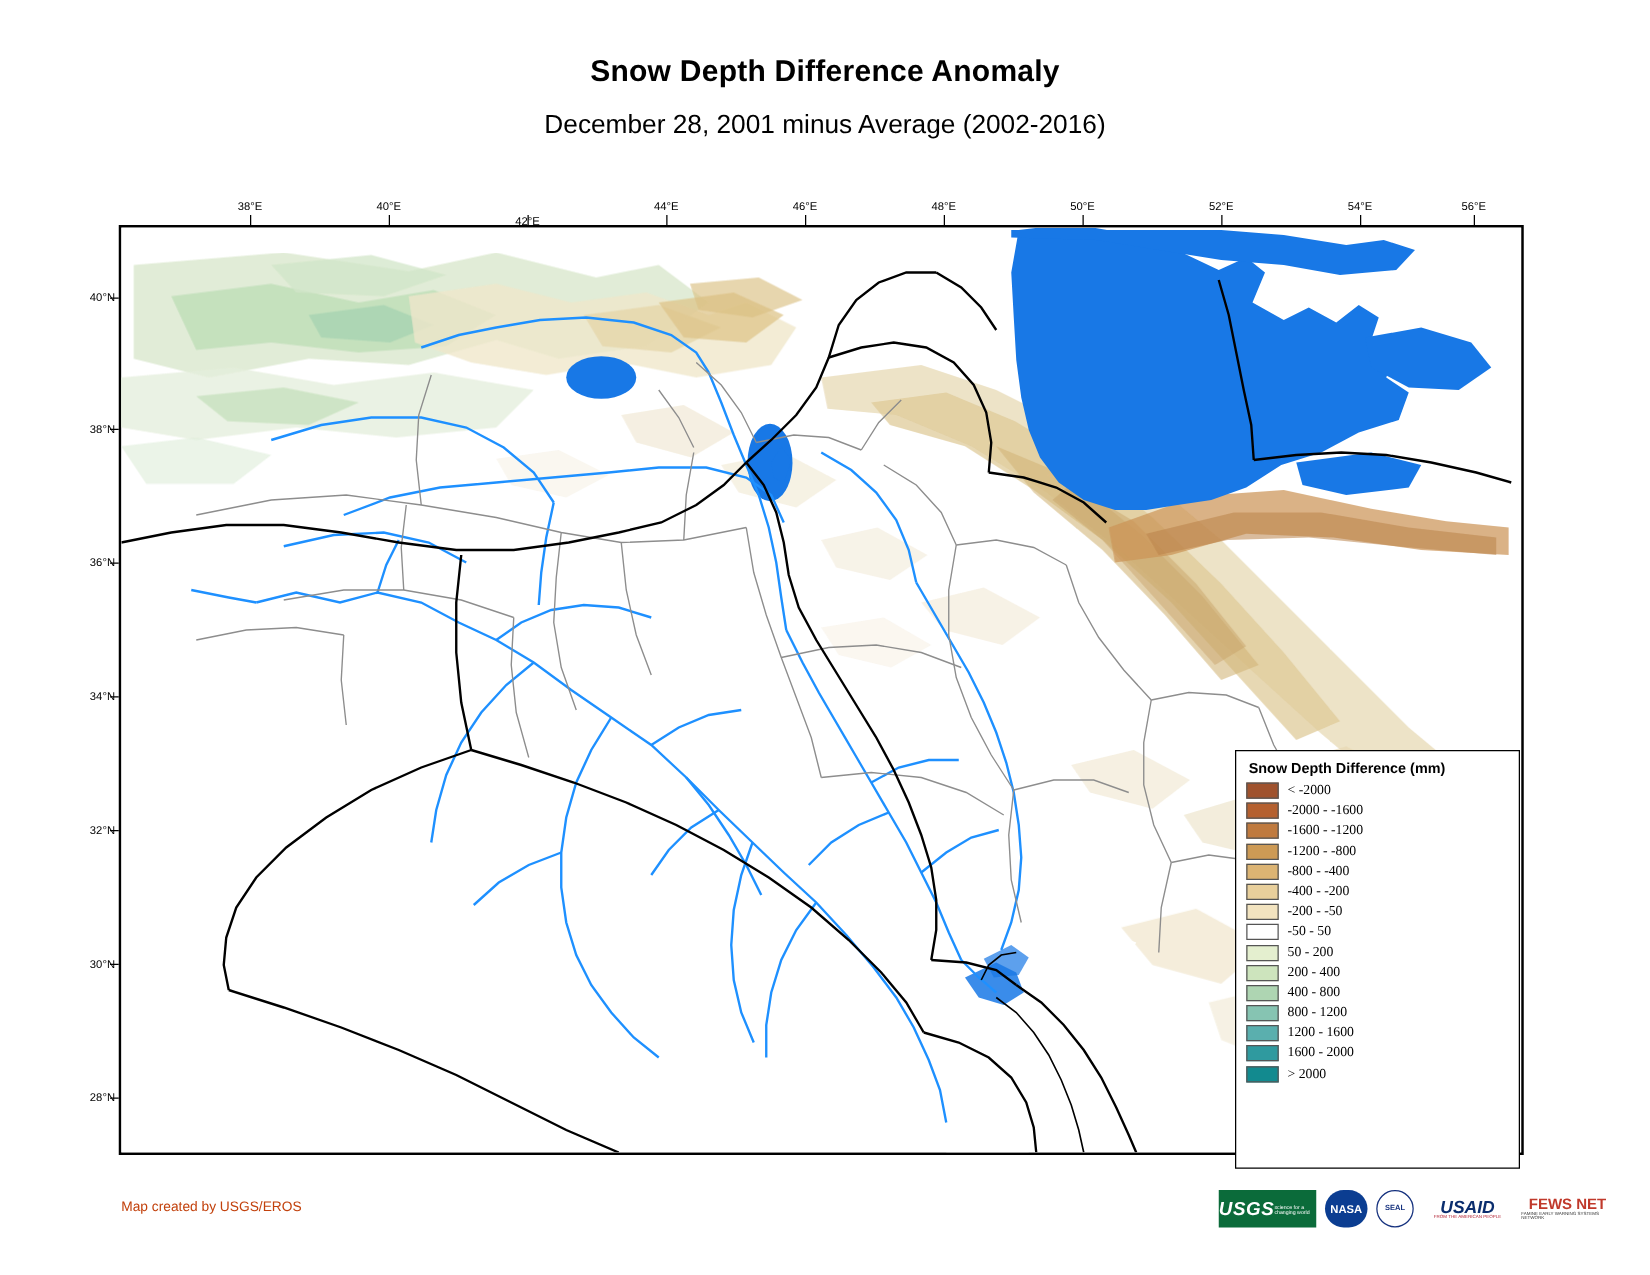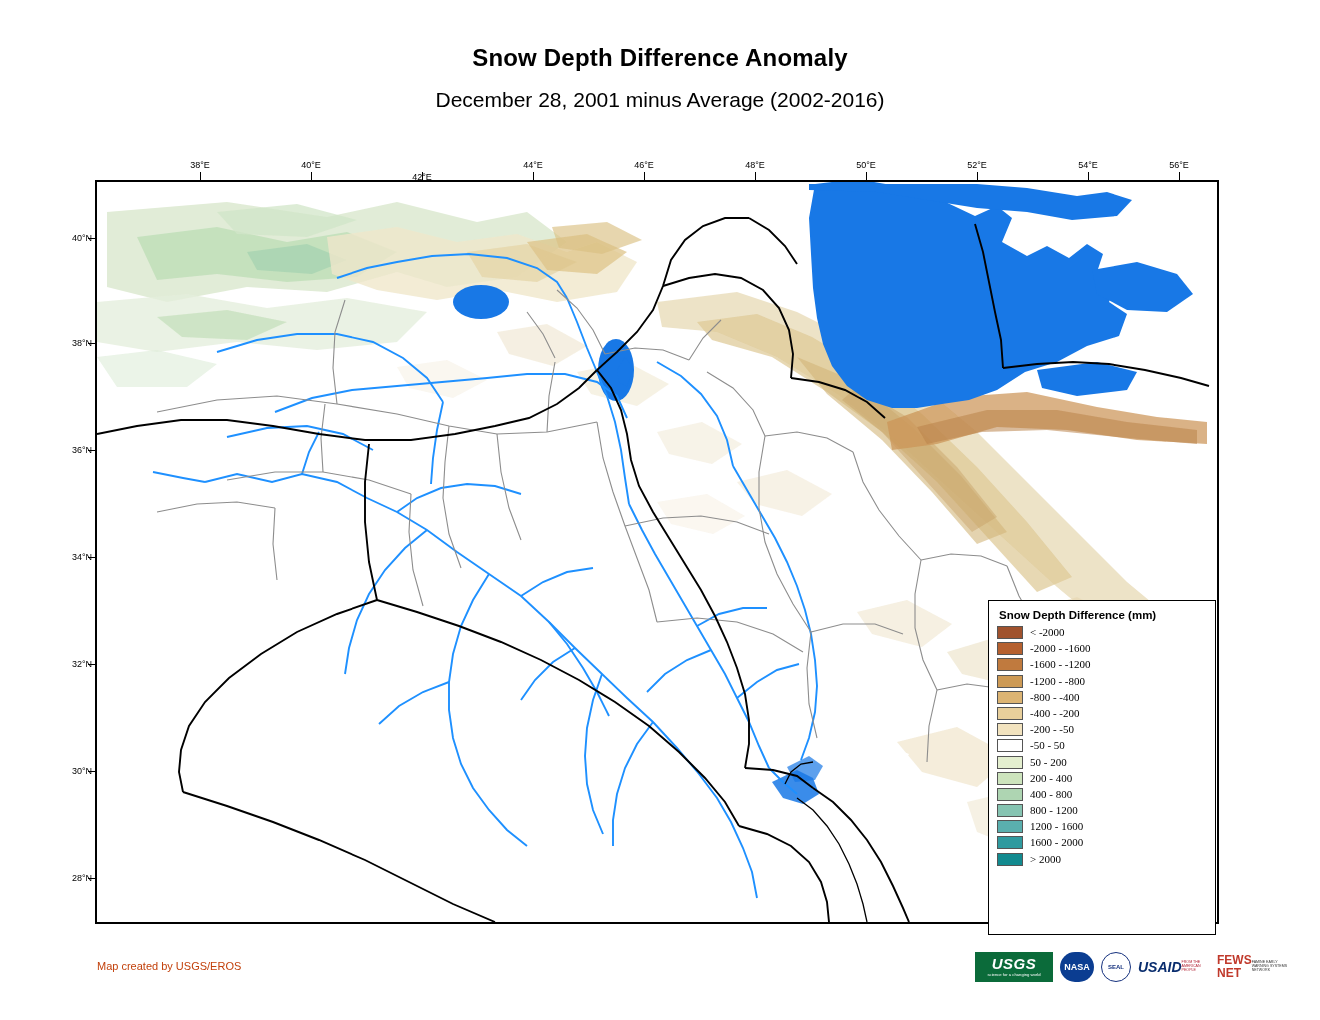--- a/index.html
+++ b/index.html
@@ -49,31 +49,31 @@
     margin-top:7px;font-size:10.5px;color:#000;line-height:1.25;
     border-top:0;padding-left:2px;
   }
   
   #credit{
     position:absolute;left:97px;top:960px;font-size:11px;color:#c2410c;
   }
   #logos{position:absolute;left:975px;top:952px;display:flex;align-items:center;gap:7px;}
   .logo{height:30px;display:flex;align-items:center;justify-content:center;
         font-size:9px;font-weight:bold;color:#fff;box-sizing:border-box;}
-  .logo-usgs{width:78px;background:#0b6b3a;color:#fff;flex-direction:column;line-height:1;}
+  .logo-usgs{width:78px;background:#0b6b3a;color:#fff;flex-direction:row;line-height:1;}
   .logo-usgs .big{font-size:15px;font-style:italic;letter-spacing:.5px;}
   .logo-usgs .small{font-size:4.2px;font-weight:normal;margin-top:2px;}
   .logo-nasa{width:34px;background:#0b3d91;border-radius:50%/50%;font-size:9px;
              border-radius:17px;}
   .logo-seal{width:30px;background:#ffffff;color:#15317e;border:1px solid #15317e;
              border-radius:50%;font-size:6px;}
-  .logo-usaid{width:72px;background:#ffffff;color:#0a2d6e;flex-direction:row;line-height:1.05;border:0;}
+  .logo-usaid{width:72px;background:#ffffff;color:#0a2d6e;flex-direction:column;line-height:1.05;border:0;}
   .logo-usaid .big{font-size:14px;font-weight:bold;font-style:italic;color:#0a2d6e;}
   .logo-usaid .small{font-size:3.6px;color:#b01c2e;font-weight:normal;}
-  .logo-fews{width:74px;background:#ffffff;color:#c0392b;flex-direction:row;line-height:1.05;}
+  .logo-fews{width:74px;background:#ffffff;color:#c0392b;flex-direction:column;line-height:1.05;}
   .logo-fews .big{font-size:12px;font-weight:bold;color:#c0392b;}
   .logo-fews .small{font-size:3.6px;color:#333;font-weight:normal;}
 </style>
 </head>
 <body>
 
 <div id="title">Snow Depth Difference Anomaly</div>
 <div id="subtitle">December 28, 2001 minus Average (2002-2016)</div>
 
 <div class="lon-label" style="left:200px;">38°E</div>

